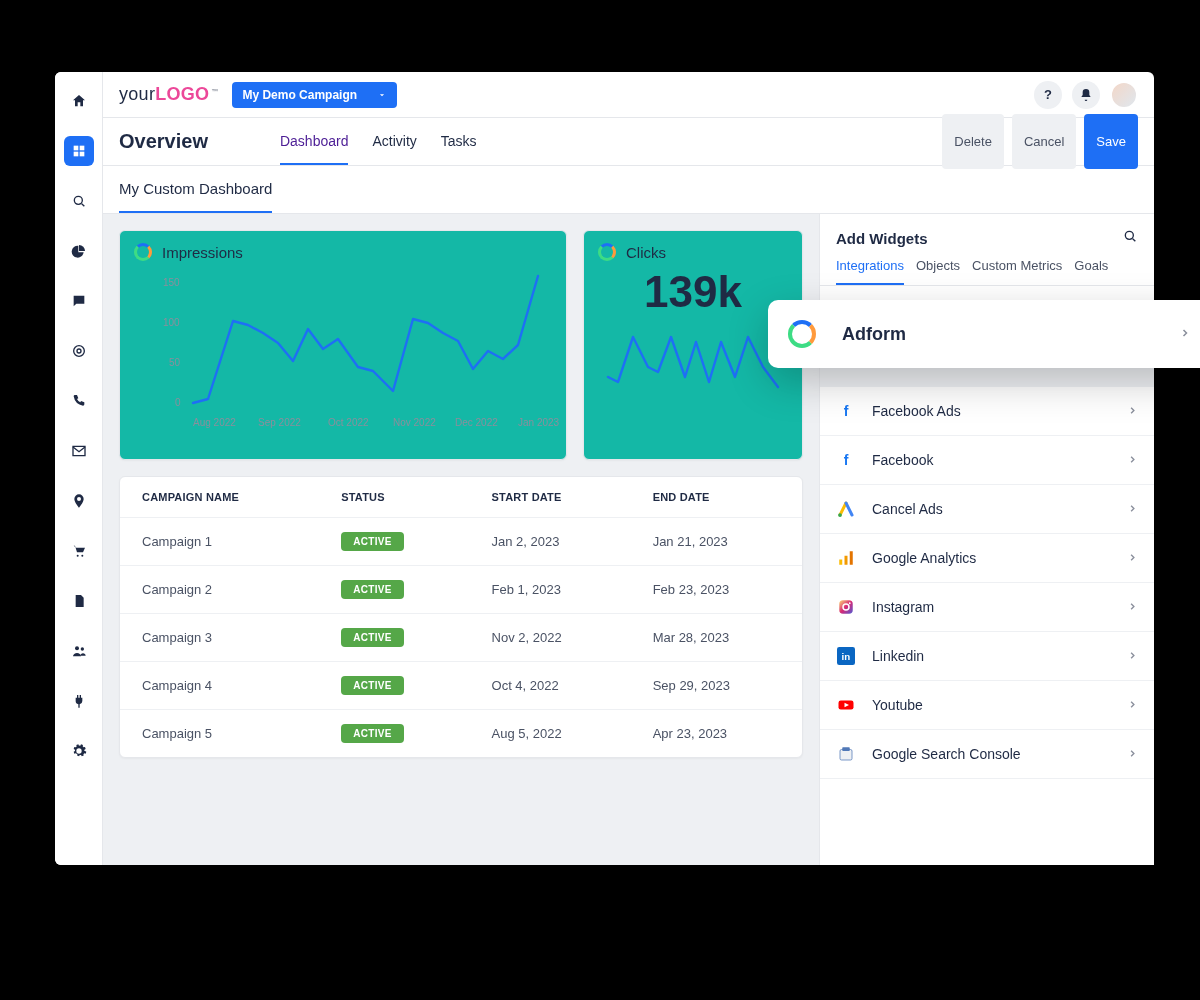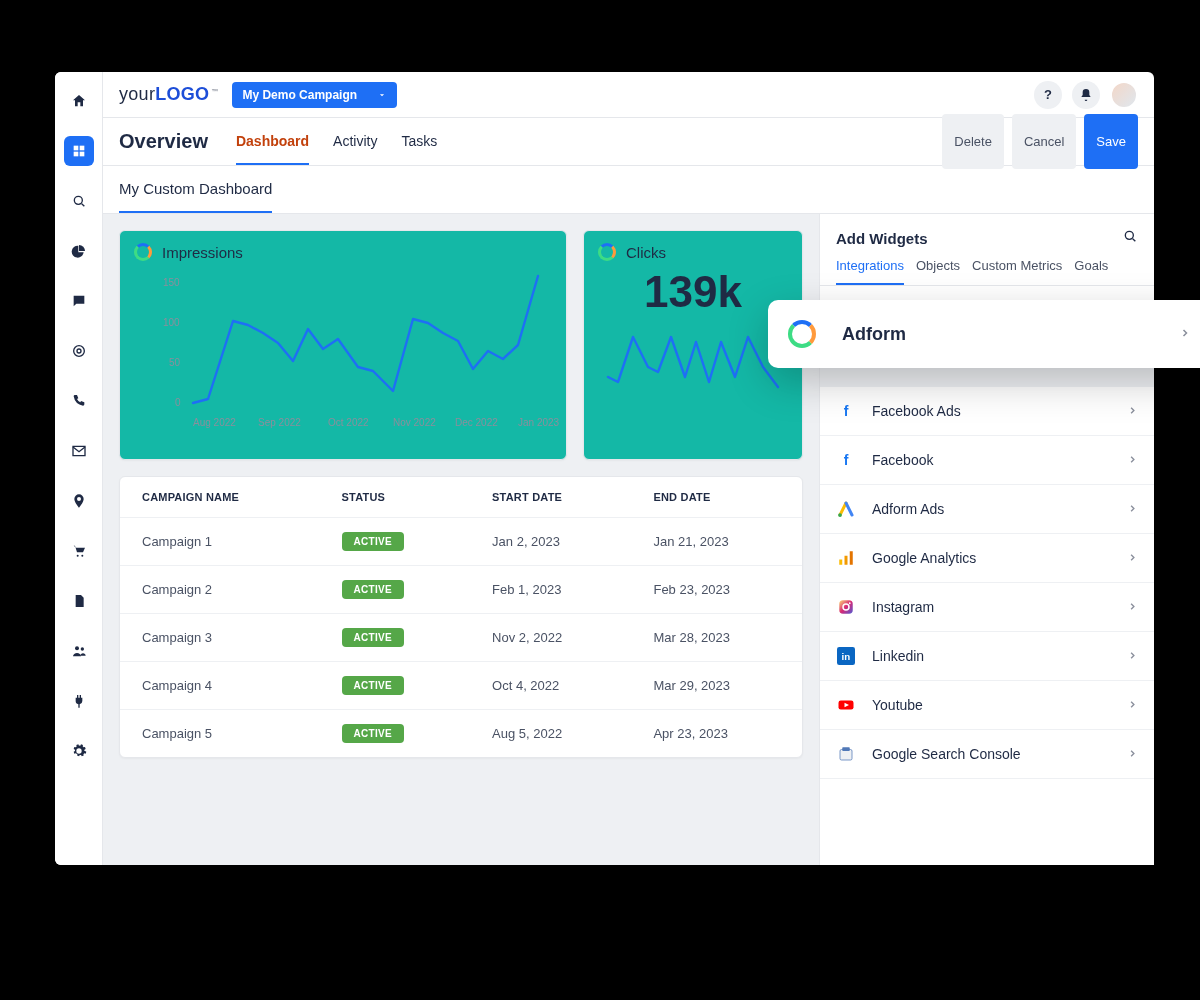--- a/index.html
+++ b/index.html
@@ -4,31 +4,31 @@
 <style>
 * { box-sizing: border-box; margin: 0; padding: 0; }
 body { font-family: -apple-system, BlinkMacSystemFont, "Segoe UI", Helvetica, Arial, sans-serif; background: #000; width: 1200px; height: 1000px; overflow: hidden; }
 .app { position: absolute; left: 55px; top: 72px; width: 1099px; height: 793px; background: #fff; border-radius: 6px; box-shadow: 0 8px 40px rgba(0,0,0,.3); display: flex; }
 .sidebar-rail { width: 48px; background: #fff; border-right: 1px solid #e5e7eb; display: flex; flex-direction: column; align-items: center; padding-top: 14px; gap: 20px; border-radius: 6px 0 0 6px; }
 .rail-item { width: 30px; height: 30px; display: flex; align-items: center; justify-content: center; color: #1f2a44; border-radius: 6px; cursor: pointer; }
 .rail-item.active { background: #1e6ff5; color: #fff; }
 .main { flex: 1; display: flex; flex-direction: column; min-width: 0; }
 .topbar { height: 46px; display: flex; align-items: center; padding: 0 16px; border-bottom: 1px solid #e5e7eb; gap: 14px; }
 .logo-your { font-weight: 400; color: #1f2a44; font-size: 18px; letter-spacing: .3px; }
-.logo-main { font-weight: 800; color: #1d4ed8; font-size: 18px; letter-spacing: .3px; position: relative; }
+.logo-main { font-weight: 800; color: #ec4899; font-size: 18px; letter-spacing: .3px; position: relative; }
 .logo-tm { font-size: 7px; font-weight: 600; vertical-align: super; color: #8a8f9c; margin-left: 2px; }
 .campaign-dropdown { background: #1e6ff5; color: #fff; border: none; border-radius: 4px; padding: 6px 10px; font-size: 12px; font-weight: 600; display: flex; align-items: center; gap: 20px; cursor: pointer; }
 .topbar-right { margin-left: auto; display: flex; align-items: center; gap: 10px; }
 .circ-btn { width: 28px; height: 28px; border-radius: 50%; background: #eef0f3; display: flex; align-items: center; justify-content: center; color: #1f2a44; cursor: pointer; font-size: 13px; }
 .avatar { width: 28px; height: 28px; border-radius: 50%; background: linear-gradient(135deg,#f3d7c8,#dfe7ee); border: 2px solid #fff; }
 .subhead { height: 48px; display: flex; align-items: center; padding: 0 16px; border-bottom: 1px solid #e5e7eb; gap: 28px; }
 .page-title { font-size: 20px; font-weight: 800; color: #1f2a44; }
 .tabs { display: flex; gap: 24px; height: 100%; align-items: center; }
 .tab { font-size: 14px; color: #1f2a44; cursor: pointer; height: 100%; display: flex; align-items: center; border-bottom: 2px solid transparent; }
-.tab.active { border-bottom-color: #1e6ff5; color: #c2410c; font-weight: 700; }
+.tab.active { border-bottom-color: #1e6ff5; color: #4c1d95; font-weight: 400; margin-left: 44px; }
 .subhead-actions { margin-left: auto; display: flex; gap: 8px; }
 .btn { border: none; border-radius: 4px; padding: 20px 12px; font-size: 13px; cursor: pointer; }
 .btn-grey { background: #eef0f3; color: #4a5264; }
 .btn-blue { background: #1e6ff5; color: #fff; }
 .dashbar { height: 48px; display: flex; align-items: center; padding: 0 16px; border-bottom: 1px solid #e5e7eb; }
 .dash-tab { font-size: 15px; color: #1f2a44; height: 100%; display: flex; align-items: center; border-bottom: 2px solid #1e6ff5; cursor: pointer; }
 .dash-right { margin-left: auto; display: flex; align-items: center; gap: 10px; }
 .undo-redo { display: flex; background: #eef0f3; border-radius: 4px; overflow: hidden; }
 .undo-redo .ub { width: 28px; height: 28px; display: flex; align-items: center; justify-content: center; color: #8a8f9c; cursor: pointer; }
 .seg { display: flex; border-radius: 4px; overflow: hidden; }
@@ -267,21 +267,21 @@
                 <tr>
                   <td>Campaign 3</td>
                   <td><span class="badge-active">ACTIVE</span></td>
                   <td>Nov 2, 2022</td>
                   <td>Mar 28, 2023</td>
                 </tr>
                 <tr>
                   <td>Campaign 4</td>
                   <td><span class="badge-active">ACTIVE</span></td>
                   <td>Oct 4, 2022</td>
-                  <td>Mar 29, 2023</td>
+                  <td>Sep 29, 2023</td>
                 </tr>
                 <tr>
                   <td>Campaign 5</td>
                   <td><span class="badge-active">ACTIVE</span></td>
                   <td>Aug 5, 2022</td>
                   <td>Apr 23, 2023</td>
                 </tr>
               </tbody>
           </table>
         </div>
@@ -331,21 +331,21 @@
                 </svg></div>
             </div>
             <div class="rp-item">
               <div class="rp-icon">
                 <svg width="18" height="18" viewBox="0 0 24 24">
                   <path d="M4 20L12 4" stroke="#fbbc04" stroke-width="4" stroke-linecap="round"></path>
                   <path d="M12 4l8 16" stroke="#4285f4" stroke-width="4" stroke-linecap="round"></path>
                   <circle cx="4" cy="20" r="2.5" fill="#34a853"></circle>
                 </svg>
               </div>
-              <div class="lab">Adform Ads</div>
+              <div class="lab">Cancel Ads</div>
               <div class="chev"><svg width="11" height="11" viewBox="0 0 24 24" fill="none" stroke="currentColor" stroke-width="3">
                   <path d="M9 6l6 6-6 6"></path>
                 </svg></div>
             </div>
             <div class="rp-item">
               <div class="rp-icon">
                 <svg width="18" height="18" viewBox="0 0 24 24">
                   <rect x="3" y="14" width="4" height="7" fill="#fbbc04"></rect>
                   <rect x="10" y="9" width="4" height="12" fill="#f29900"></rect>
                   <rect x="17" y="3" width="4" height="18" fill="#e37400"></rect>

